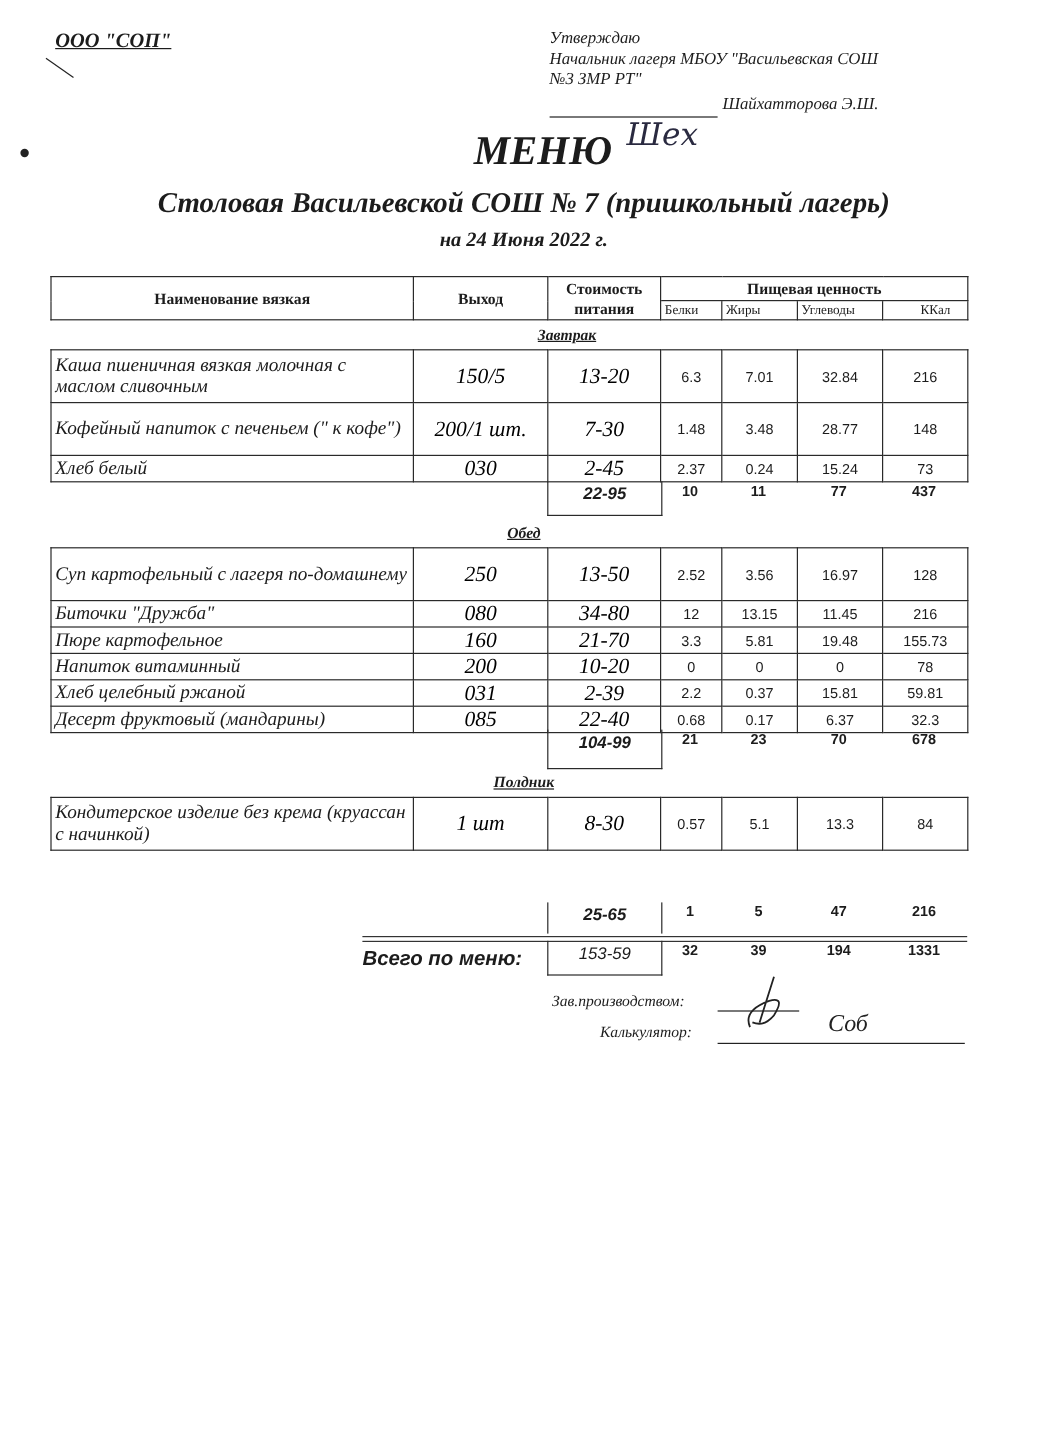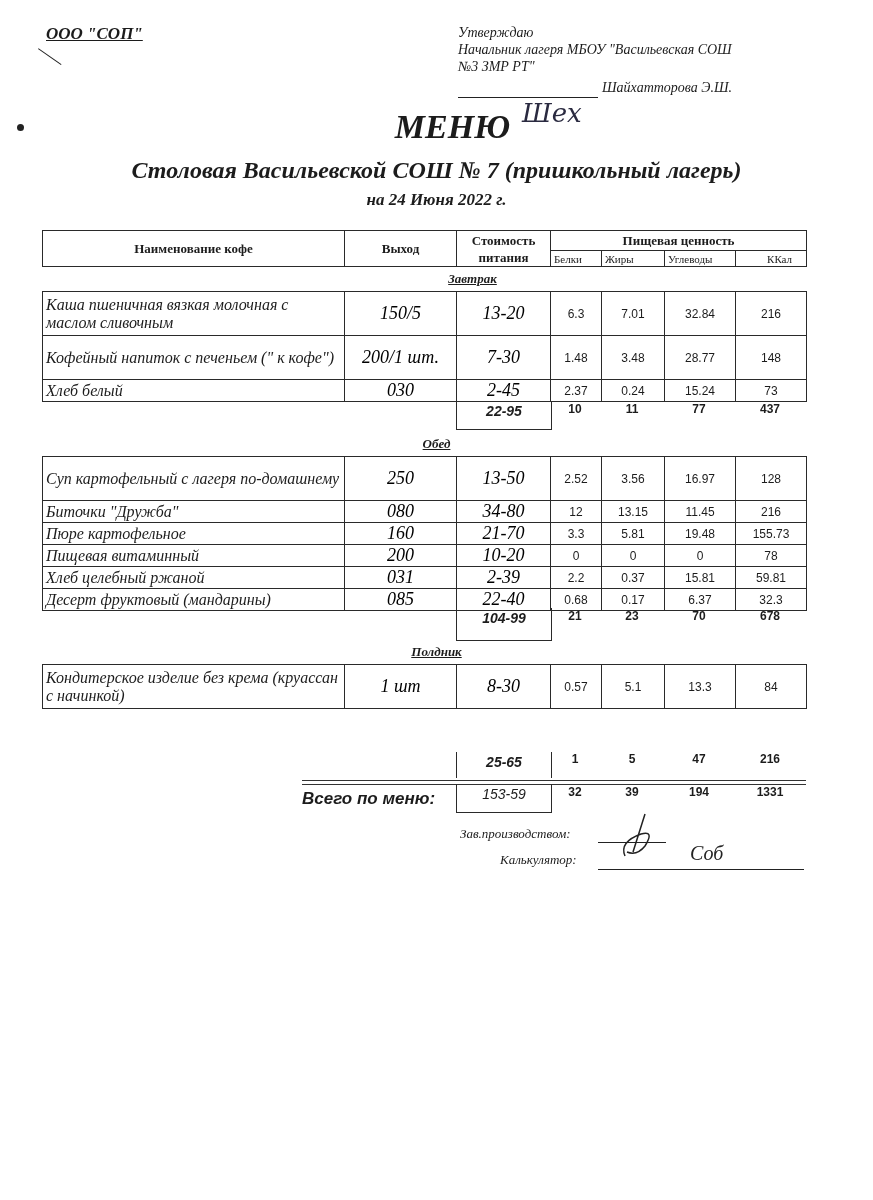--- a/index.html
+++ b/index.html
@@ -58,21 +58,21 @@
       <col style="width:302px">
       <col style="width:112px">
       <col style="width:94px">
       <col style="width:51px">
       <col style="width:63px">
       <col style="width:71px">
       <col style="width:71px">
     </colgroup>
   <tbody>
       <tr style="height:20px">
-    <th rowspan="2">Наименование кофе</th>
+    <th rowspan="2">Наименование вязкая</th>
     <th rowspan="2">Выход</th>
     <th rowspan="2" style="line-height:17px;">
       <div>Стоимость</div>
       <div>питания</div>
     </th>
     <th colspan="4">Пищевая ценность</th>
   </tr>
   <tr class="sub" style="height:16px">
     <th>Белки</th>
     <th>Жиры</th>
@@ -162,21 +162,21 @@
   <tr style="height:21px">
     <td class="name">Пюре картофельное</td>
     <td class="c">160</td>
     <td class="c">21-70</td>
     <td class="n">3.3</td>
     <td class="n">5.81</td>
     <td class="n">19.48</td>
     <td class="n">155.73</td>
   </tr>
   <tr style="height:21px">
-    <td class="name">Пищевая витаминный</td>
+    <td class="name">Напиток витаминный</td>
     <td class="c">200</td>
     <td class="c">10-20</td>
     <td class="n">0</td>
     <td class="n">0</td>
     <td class="n">0</td>
     <td class="n">78</td>
   </tr>
   <tr style="height:21px">
     <td class="name">Хлеб  целебный ржаной</td>
     <td class="c">031</td>

